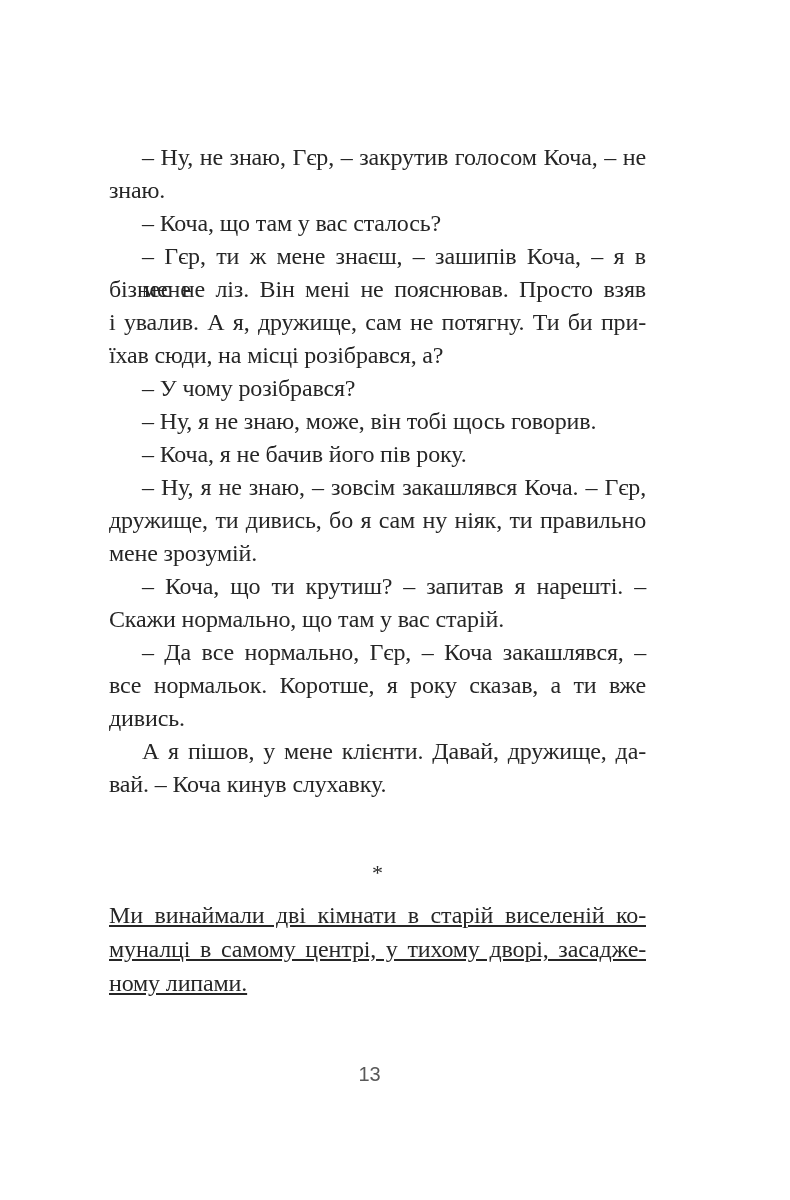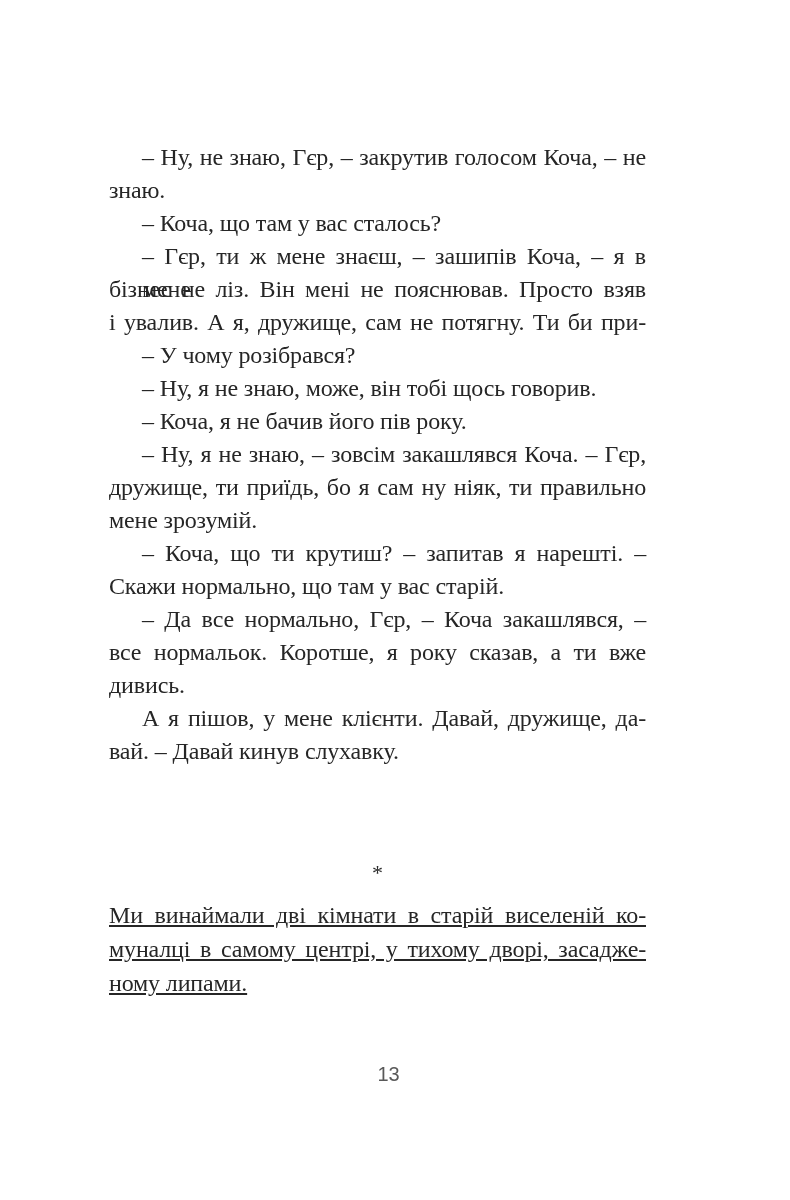--- a/index.html
+++ b/index.html
@@ -42,21 +42,21 @@
     top: 856px;
     width: 537px;
     height: 34px;
     line-height: 34px;
     text-align: center;
     font-size: 22px;
     color: #2a2a2a;
   }
   .folio {
     position: absolute;
-    left: 120px;
+    left: 101px;
     top: 1062px;
     width: 537px;
     text-align: center;
     font-family: "Liberation Sans", "DejaVu Sans", sans-serif;
     font-size: 20px;
     line-height: 24px;
     color: #595959;
   }
 </style>
 </head>
@@ -69,47 +69,48 @@
         <div class="line indent">– Ну, не знаю, Гєр, – закрутив голосом Коча, – не</div>
         <div class="line last">знаю.</div>
       </div>
       <div class="para">
         <div class="line last indent">– Коча, що там у вас сталось?</div>
       </div>
       <div class="para">
         <div class="line indent">– Гєр, ти ж мене знаєш, – зашипів Коча, – я в мене</div>
         <div class="line">бізнес не ліз. Він мені не пояснював. Просто взяв</div>
         <div class="line">і увалив. А я, дружище, сам не потягну. Ти би при-</div>
+        <div class="line last">їхав сюди, на місці розібрався, а?</div>
       </div>
       <div class="para">
         <div class="line last indent">– У чому розібрався?</div>
       </div>
       <div class="para">
         <div class="line last indent">– Ну, я не знаю, може, він тобі щось говорив.</div>
       </div>
       <div class="para">
         <div class="line last indent">– Коча, я не бачив його пів року.</div>
       </div>
       <div class="para">
         <div class="line indent">– Ну, я не знаю, – зовсім закашлявся Коча. – Гєр,</div>
-        <div class="line">дружище, ти приїдь, бо я сам ну ніяк, ти правильно</div>
+        <div class="line">дружище, ти дивись, бо я сам ну ніяк, ти правильно</div>
         <div class="line last">мене зрозумій.</div>
       </div>
       <div class="para">
         <div class="line indent">– Коча, що ти крутиш? – запитав я нарешті. –</div>
         <div class="line last">Скажи нормально, що там у вас старій.</div>
       </div>
       <div class="para">
         <div class="line indent">– Да все нормально, Гєр, – Коча закашлявся, –</div>
         <div class="line">все нормальок. Коротше, я року сказав, а ти вже</div>
         <div class="line last">дивись.</div>
       </div>
       <div class="para">
         <div class="line indent">А я пішов, у мене клієнти. Давай, дружище, да-</div>
-        <div class="line last">вай. – Давай кинув слухавку.</div>
+        <div class="line last">вай. – Коча кинув слухавку.</div>
       </div>
     </div>
 
   <div class="separator">
     <span>*</span>
   </div>
 
   <div class="text-block" id="block2">
       <div class="para">
         <div class="line">Ми винаймали дві кімнати в старій виселеній ко-</div>

